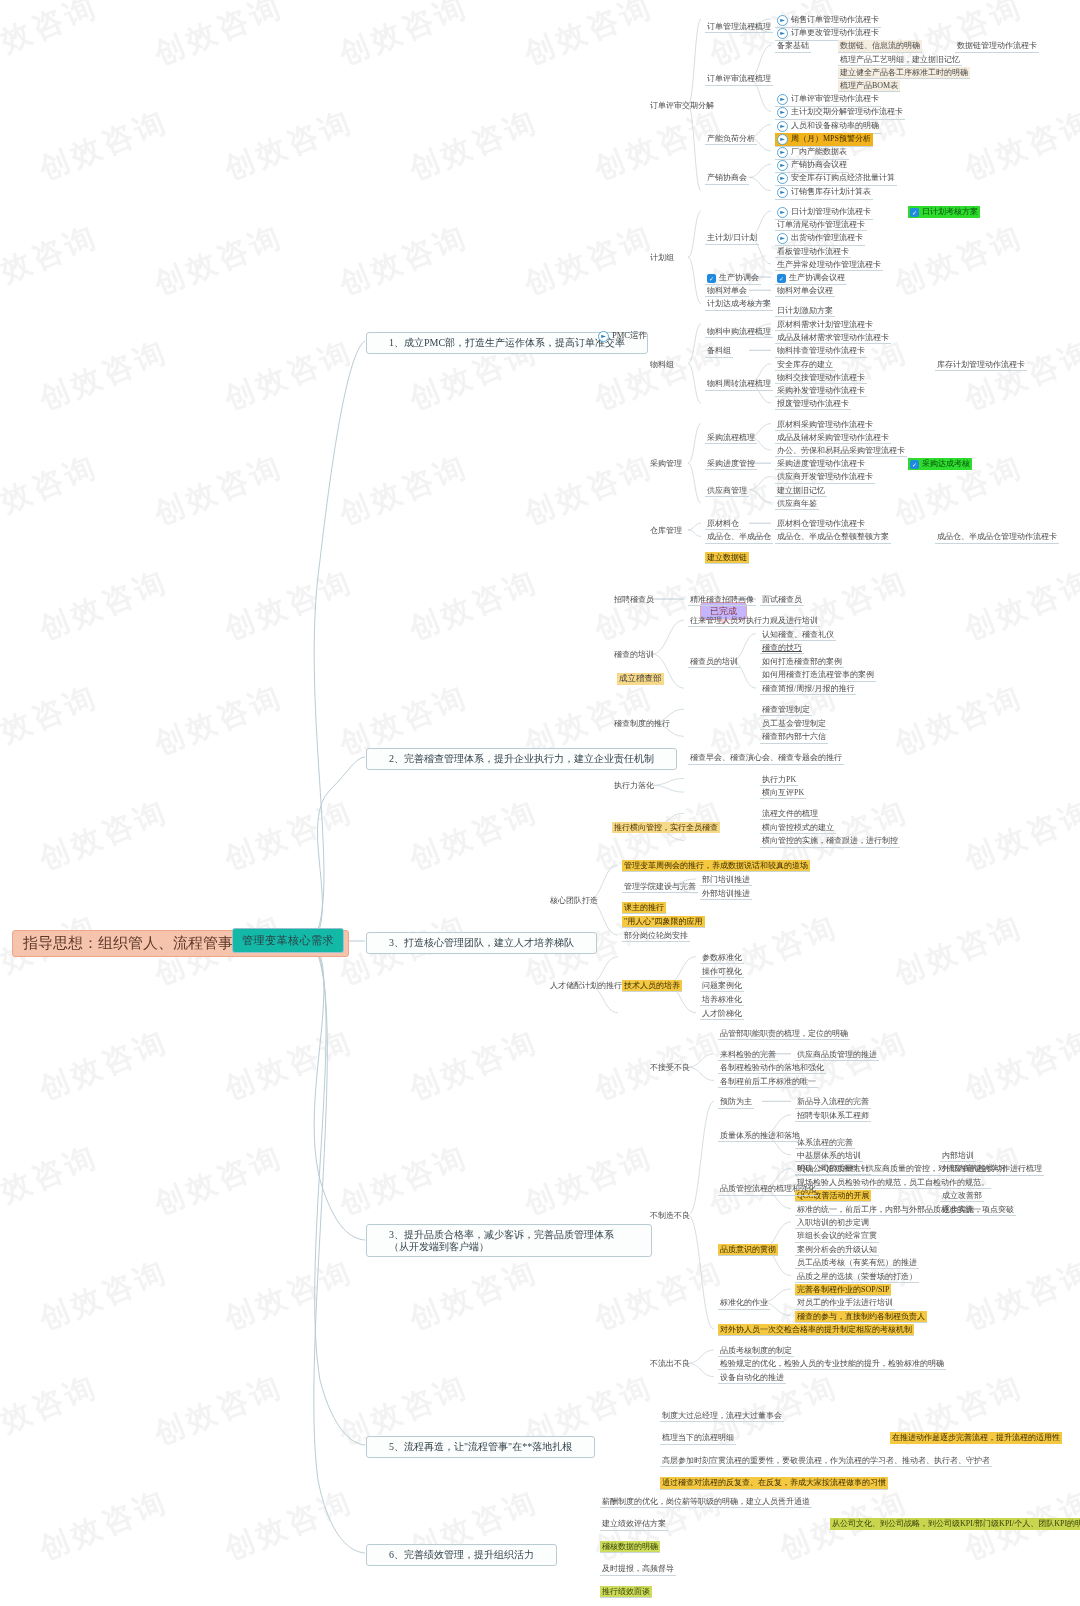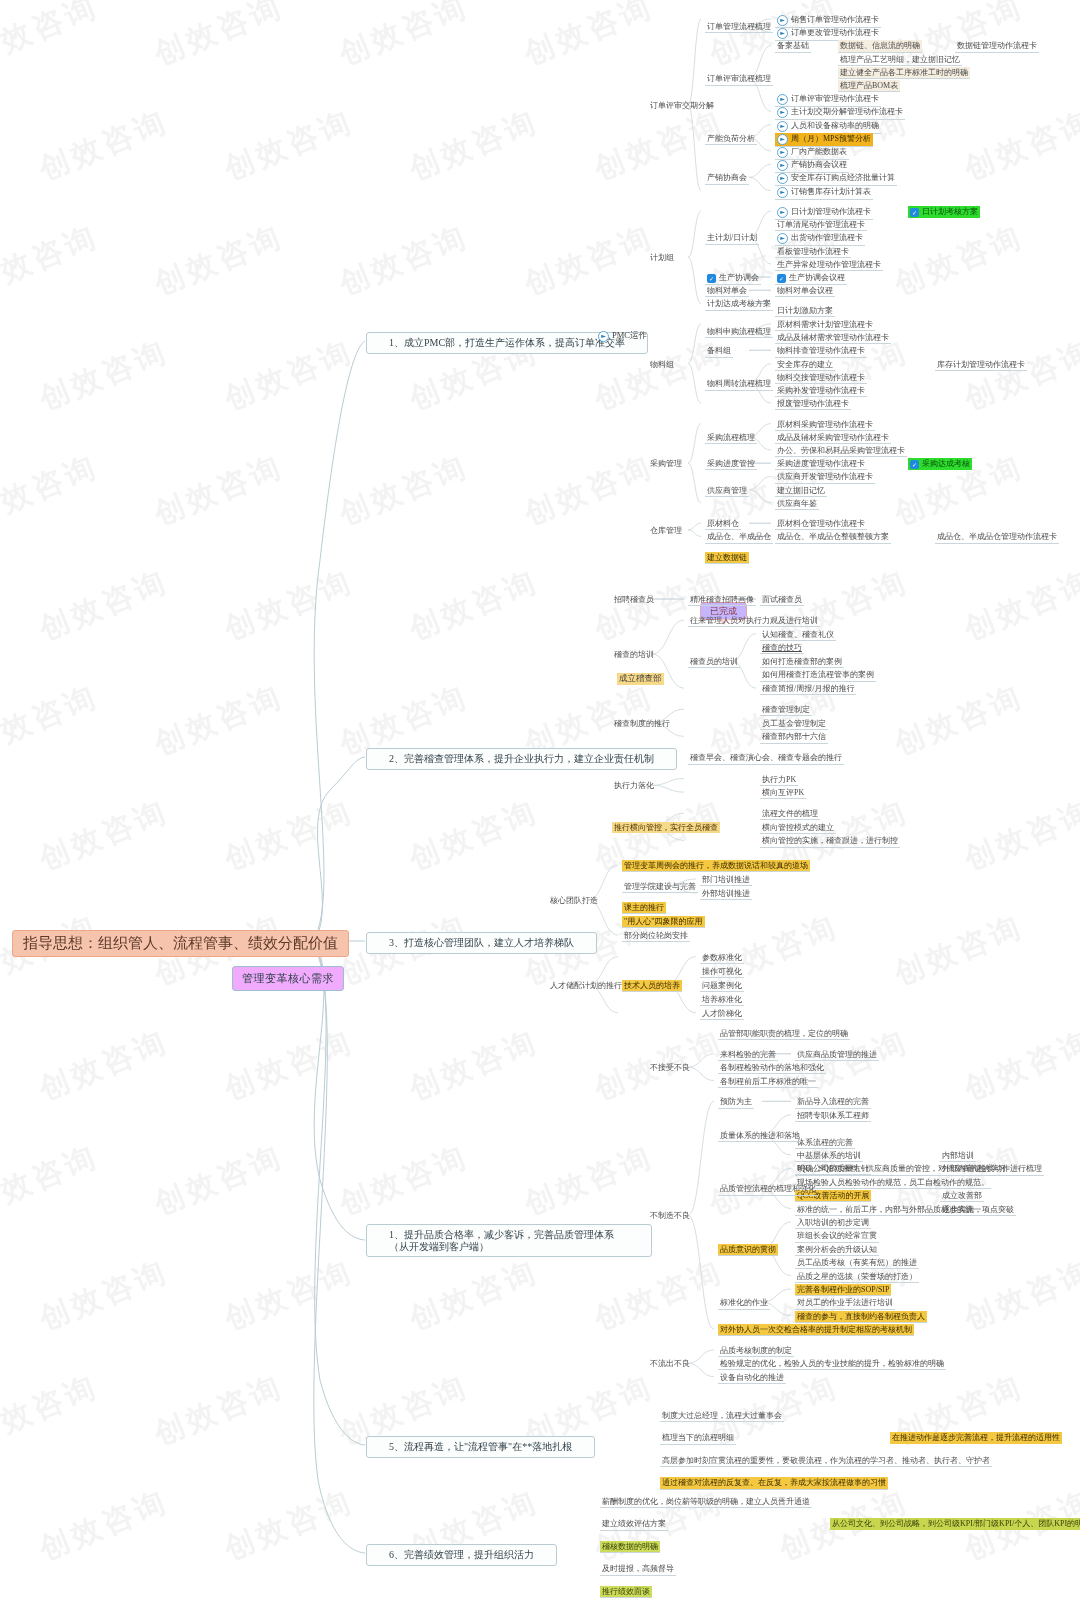--- a/index.html
+++ b/index.html
@@ -15,22 +15,22 @@
     transform:rotate(-22deg);white-space:nowrap;
     font-family:"Liberation Serif",serif;font-weight:700;letter-spacing:4px;
   }
   #edges{position:absolute;left:0;top:0;width:1080px;height:1606px;z-index:1;}
   #nodes{position:absolute;left:0;top:0;width:1080px;height:1606px;z-index:2;}
 
   .node{position:absolute;white-space:nowrap;line-height:1.15;}
 
   
   .root{
-    border:1px solid #9cc0cf;background:#f0abfc;border-radius:3px;
-    padding:5px 9px;font-size:11px;color:#2c3e46;letter-spacing:.5px;margin-top:38px;
+    border:1px solid #9cc0cf;background:#14b8a6;border-radius:3px;
+    padding:5px 9px;font-size:11px;color:#2c3e46;letter-spacing:.5px;
   }
   
   .guiding{
     background:#f6c3ad;border:1px solid #eda787;border-radius:3px;
     padding:4px 10px;font-size:15px;color:#5c3a28;
   }
   
   .topic{
     border:1px solid #b9ccd4;background:#fcfdfd;border-radius:3px;
     padding:4px 22px;font-size:10px;color:#33444c;
@@ -269,21 +269,21 @@
 
 <div id="nodes">
 
   <div class="node guiding" style="left:12px;top:930px;">指导思想：组织管人、流程管事、绩效分配价值</div>
 
   <div class="node root" style="left:232px;top:928px;">管理变革核心需求</div>
 
   <div class="node topic" style="left:366px;top:332px;">1、成立PMC部，打造生产运作体系，提高订单准交率</div>
   <div class="node topic" style="left:366px;top:748px;">2、完善稽查管理体系，提升企业执行力，建立企业责任机制</div>
   <div class="node topic" style="left:366px;top:932px;">3、打造核心管理团队，建立人才培养梯队</div>
-  <div class="node topic" style="left:366px;top:1224px;width:240px;white-space:normal;">1、提升品质合格率，减少客诉，完善品质管理体系（从开发端到客户端）</div>
+  <div class="node topic" style="left:366px;top:1224px;width:240px;white-space:normal;">3、提升品质合格率，减少客诉，完善品质管理体系（从开发端到客户端）</div>
   <div class="node topic" style="left:366px;top:1436px;">5、流程再造，让"流程管事"在**落地扎根</div>
   <div class="node topic" style="left:366px;top:1544px;">6、完善绩效管理，提升组织活力</div>
 
   <div class="node txt l2" style="left:596px;top:330px;">
     <span class="chip ic-arrow">►</span><span>PMC运作</span>
   </div>
   <div class="node txt l2 hl-cream" style="left:617px;top:673px;">成立稽查部</div>
   <div class="node callout" style="left:700px;top:602px;">已完成</div>
 
   <div id="detail">

